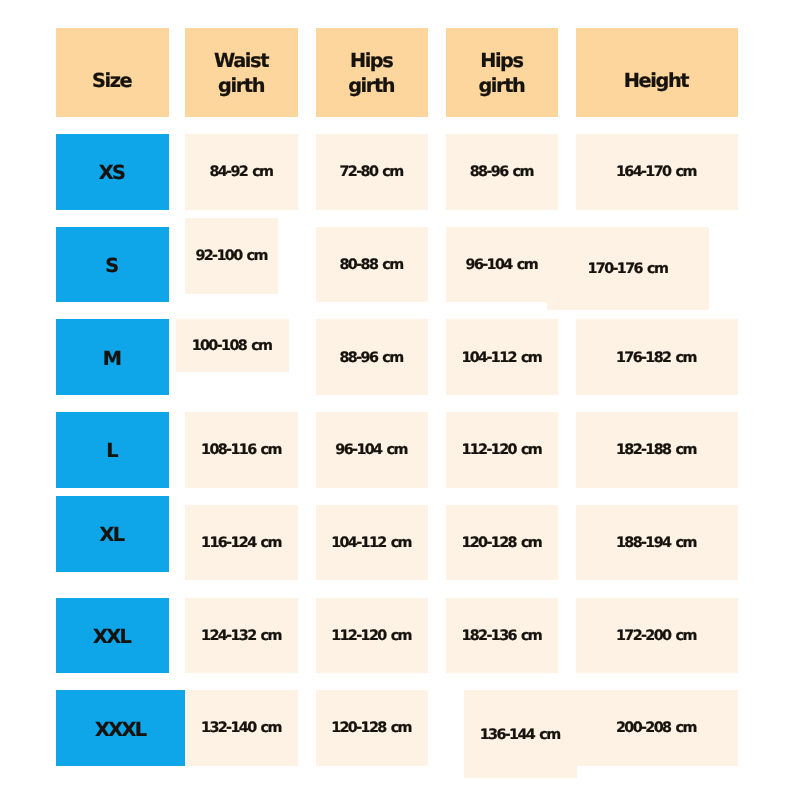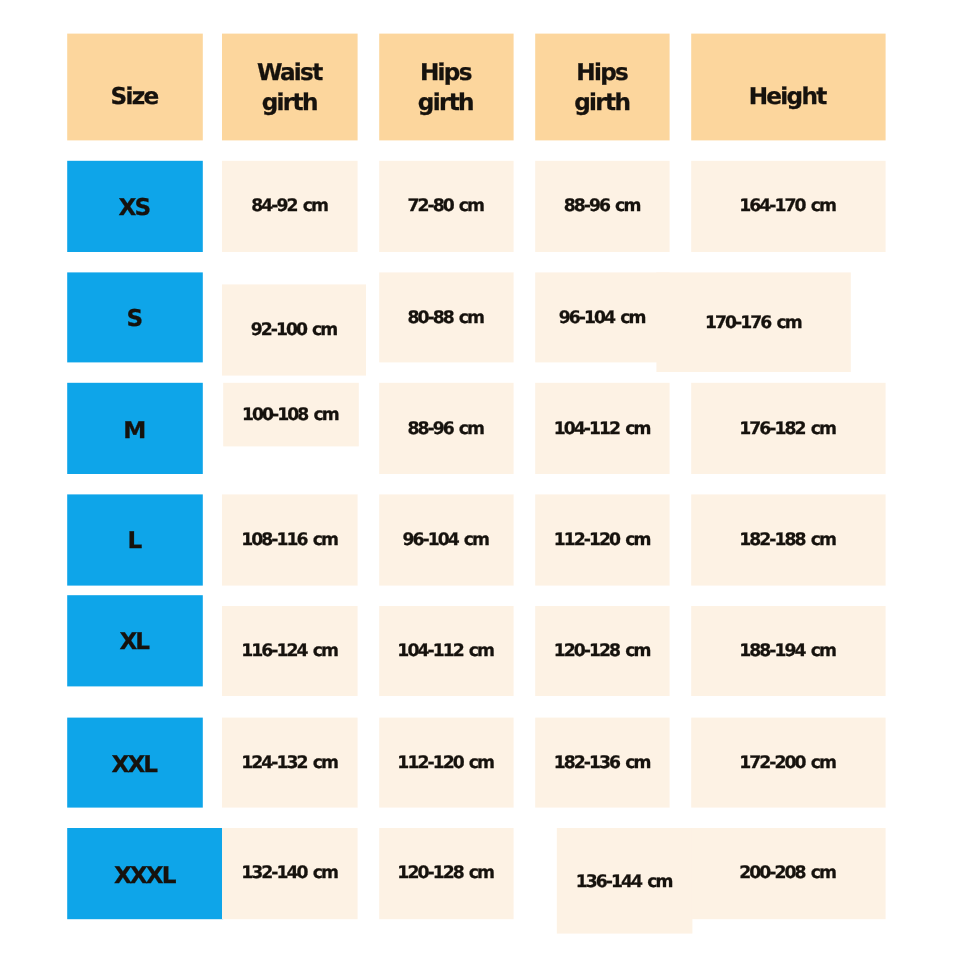--- a/index.html
+++ b/index.html
@@ -102,28 +102,28 @@
   <div class="body-rows">
     <div class="table-row">
       <div class="cell size-cell" style="left:56px;top:134.0px;width:112.6px;height:75.6px">XS</div>
       <div class="cell value-cell" style="left:185.4px;top:134.0px;width:112.7px;height:75.6px">84-92 cm</div>
       <div class="cell value-cell" style="left:315.6px;top:134.0px;width:112.5px;height:75.6px">72-80 cm</div>
       <div class="cell value-cell" style="left:445.7px;top:134.0px;width:112.8px;height:75.6px">88-96 cm</div>
       <div class="cell value-cell" style="left:575.5px;top:134.0px;width:162.3px;height:75.6px">164-170 cm</div>
     </div>
     <div class="table-row">
       <div class="cell size-cell" style="left:56px;top:226.7px;width:112.6px;height:75.6px">S</div>
-      <div class="cell value-cell" style="left:185.4px;top:237px;width:120px;height:75.6px">92-100 cm</div>
+      <div class="cell value-cell" style="left:185.4px;top:218px;width:93px;height:75.6px">92-100 cm</div>
       <div class="cell value-cell" style="left:315.6px;top:226.7px;width:112.5px;height:75.6px">80-88 cm</div>
       <div class="cell value-cell" style="left:445.7px;top:226.7px;width:112.8px;height:75.6px">96-104 cm</div>
       <div class="cell value-cell" style="left:547px;top:226.7px;width:162.3px;height:83px">170-176 cm</div>
     </div>
     <div class="table-row">
       <div class="cell size-cell" style="left:56px;top:319.4px;width:112.6px;height:75.6px">M</div>
-      <div class="cell value-cell" style="left:186px;top:319.4px;width:112.7px;height:53px">100-108 cm</div>
+      <div class="cell value-cell" style="left:176px;top:319.4px;width:112.7px;height:53px">100-108 cm</div>
       <div class="cell value-cell" style="left:315.6px;top:319.4px;width:112.5px;height:75.6px">88-96 cm</div>
       <div class="cell value-cell" style="left:445.7px;top:319.4px;width:112.8px;height:75.6px">104-112 cm</div>
       <div class="cell value-cell" style="left:575.5px;top:319.4px;width:162.3px;height:75.6px">176-182 cm</div>
     </div>
     <div class="table-row">
       <div class="cell size-cell" style="left:56px;top:412.0px;width:112.6px;height:75.6px">L</div>
       <div class="cell value-cell" style="left:185.4px;top:412.0px;width:112.7px;height:75.6px">108-116 cm</div>
       <div class="cell value-cell" style="left:315.6px;top:412.0px;width:112.5px;height:75.6px">96-104 cm</div>
       <div class="cell value-cell" style="left:445.7px;top:412.0px;width:112.8px;height:75.6px">112-120 cm</div>
       <div class="cell value-cell" style="left:575.5px;top:412.0px;width:162.3px;height:75.6px">182-188 cm</div>

